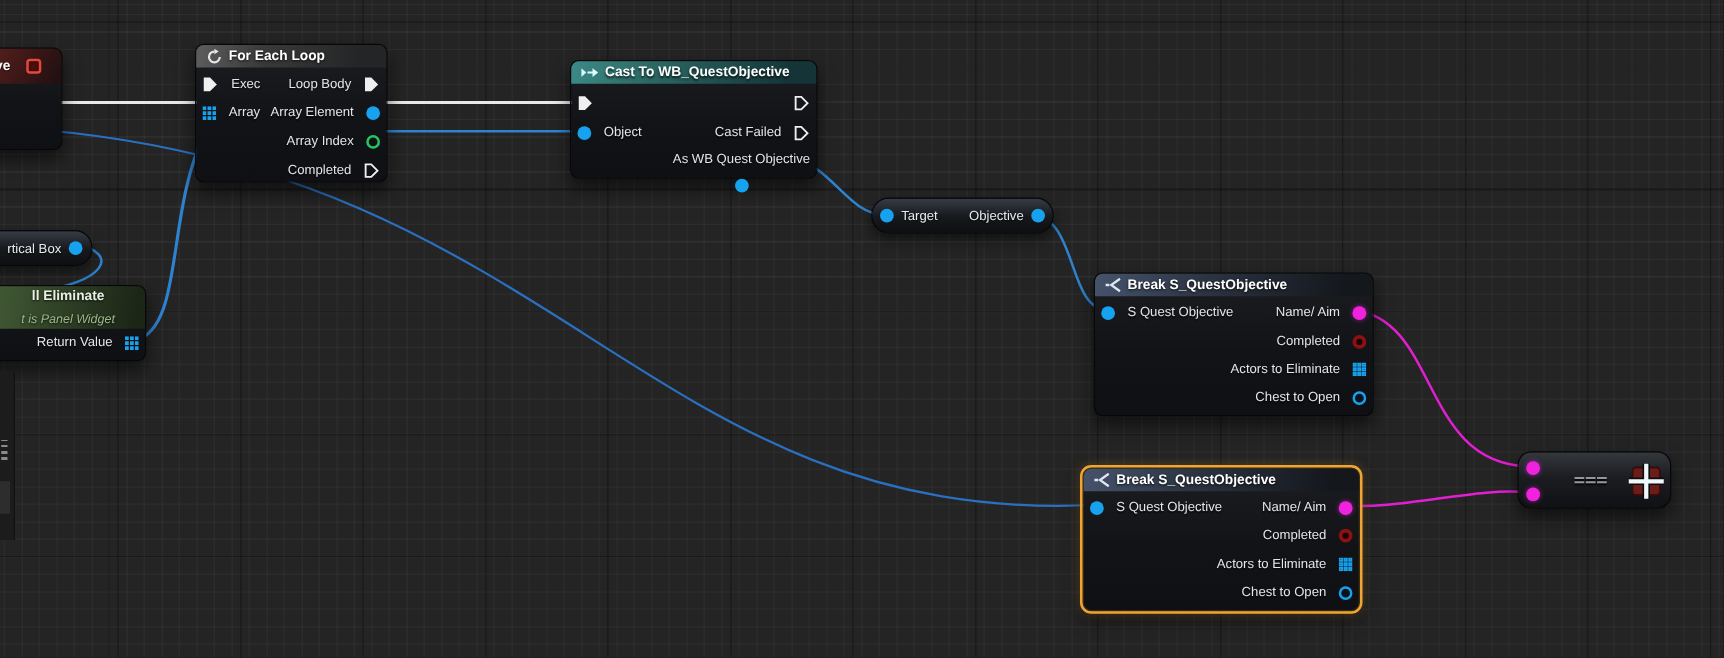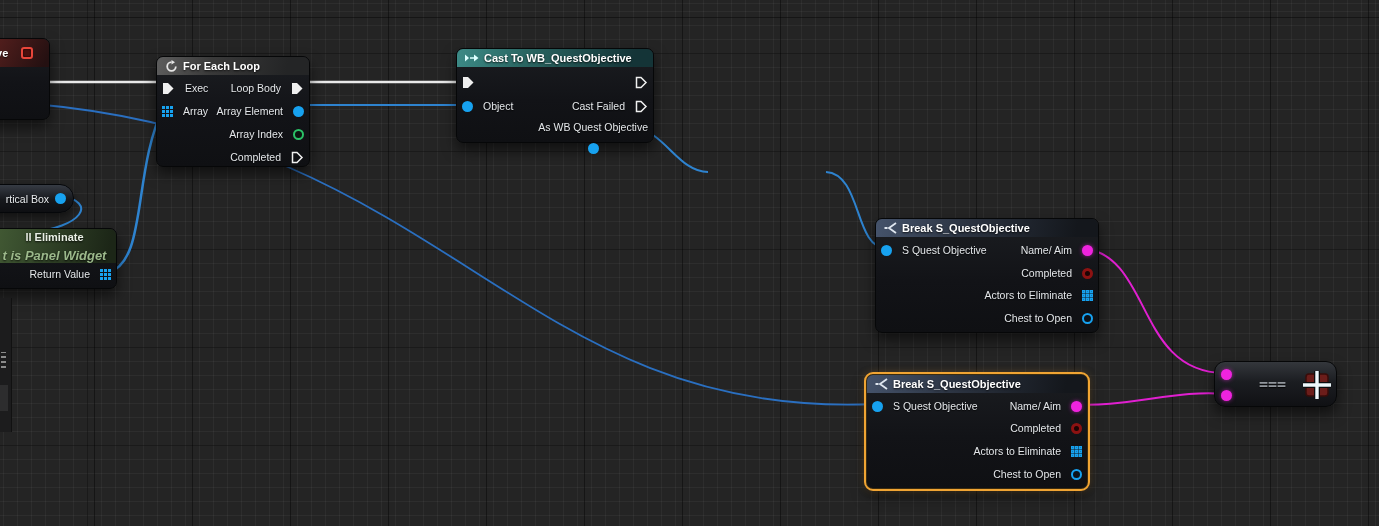--- a/index.html
+++ b/index.html
@@ -47,21 +47,21 @@
   .pc.full-mag{background:#ef23de;box-shadow:0 0 4px rgba(239,35,222,.6);}
   .pc.ring-red{border:3px solid #8c1212;background:#1b0404;}
   .pc.ring-green{border:2.5px solid #2bc267;background:rgba(8,24,14,.6);}
   .pinicon{flex:0 0 auto;display:inline-flex;}
   .pill{
     position:absolute;z-index:2;height:27px;border-radius:14px;
     background:linear-gradient(180deg,#363b44 0%,#16181c 55%,#0e0f12 100%);
     border:1px solid #05070a;display:flex;align-items:center;
     font-size:10.5px;color:#e8ebee;box-shadow:0 5px 10px rgba(0,0,0,.5);
   }
-  .subtitle{font-style:italic;font-weight:bold;font-size:13px;color:#9cb98b;}
+  .subtitle{font-style:italic;font-weight:normal;font-size:10px;color:#9cb98b;}
   .hdr2{height:34px;border-radius:6px 6px 0 0;display:flex;flex-direction:column;justify-content:center;
     padding:0 8px;font-size:11px;font-weight:bold;color:#e9efe5;line-height:13px;white-space:nowrap;}
   .redsq{width:12px;height:12px;border-radius:3px;background:#4a100e;border:2px solid #e8463a;
     box-sizing:border-box;box-shadow:inset 0 0 2px #000;}
   .eqtext{font-family:"DejaVu Sans Mono",monospace;font-weight:bold;font-size:15px;
     letter-spacing:0px;color:#92979d;text-shadow:0 1px 1px rgba(0,0,0,.8);}
   .leftstrip{position:absolute;z-index:3;left:0;top:298px;width:11px;height:134px;
     background:#1c1c1d;border-right:1px solid #111;}
   .leftstrip .grip{position:absolute;left:1px;top:54px;width:5px;height:16px;
     background:repeating-linear-gradient(0deg,#8a8a8a 0 2px,transparent 2px 5px);}
@@ -86,21 +86,21 @@
   </svg>
 
   <div class="node" style="left:-60px;top:38px;width:108px;height:80px;">
     <div class="hdr red" style="height:28px;">
       <span class="plabel" style="margin-left:44px;">ive</span>
       <span class="redsq" style="margin-left:8px;"></span>
     </div>
 
   </div>
 
-  <div class="node" style="left:156px;top:56px;width:152px;height:109px;">
+  <div class="node" style="left:156px;top:35px;width:152px;height:109px;">
     <div class="hdr gray">
       <span class="pinicon">
         <svg width="13" height="13" viewBox="0 0 13 13">
           <path d="M10.8 6.5 A4.3 4.3 0 1 1 6.5 2.2" fill="none" stroke="#e6e6e6" stroke-width="1.8"></path>
           <path d="M6.5 0 L10 2.2 L6.5 4.4 Z" fill="#e6e6e6"></path>
         </svg>
       </span>
       <span>For Each Loop</span>
     </div>
     <div class="prow in" style="top:23px;">
@@ -191,20 +191,26 @@
             <path d="M1.5 1.5 L6 1.5 L11 6.5 L6 11.5 L1.5 11.5 Z" fill="none" stroke="#efefef" stroke-width="1.5"></path>
           </svg>
       </span>
     </div>
     <div class="prow out" style="top:72px;flex-direction:column;">
       <span class="plabel">As WB Quest Objective</span>
       <span class="pc full-blue"></span>
     </div>
   </div>
 
+  <div class="pill" style="left:697px;top:158px;width:144px;">
+    <span class="pc full-blue" style="margin-left:6px;"></span>
+    <span class="plabel" style="margin-left:6px;">Target</span>
+    <span class="plabel" style="margin-left:auto;">Objective</span>
+    <span class="pc full-blue" style="margin:0 6px;"></span>
+  </div>
 
   <div class="node" style="left:875px;top:218px;width:222px;height:113px;">
     <div class="hdr steel">
       <span class="pinicon">
         <svg width="13" height="12" viewBox="0 0 13 12">
             <rect x="0.5" y="5" width="3" height="2" fill="#dfe6ef"></rect>
             <path d="M12 1 L5 6 L12 11" fill="none" stroke="#dfe6ef" stroke-width="1.8"></path>
           </svg>
       </span>
       <span>Break S_QuestObjective</span>

